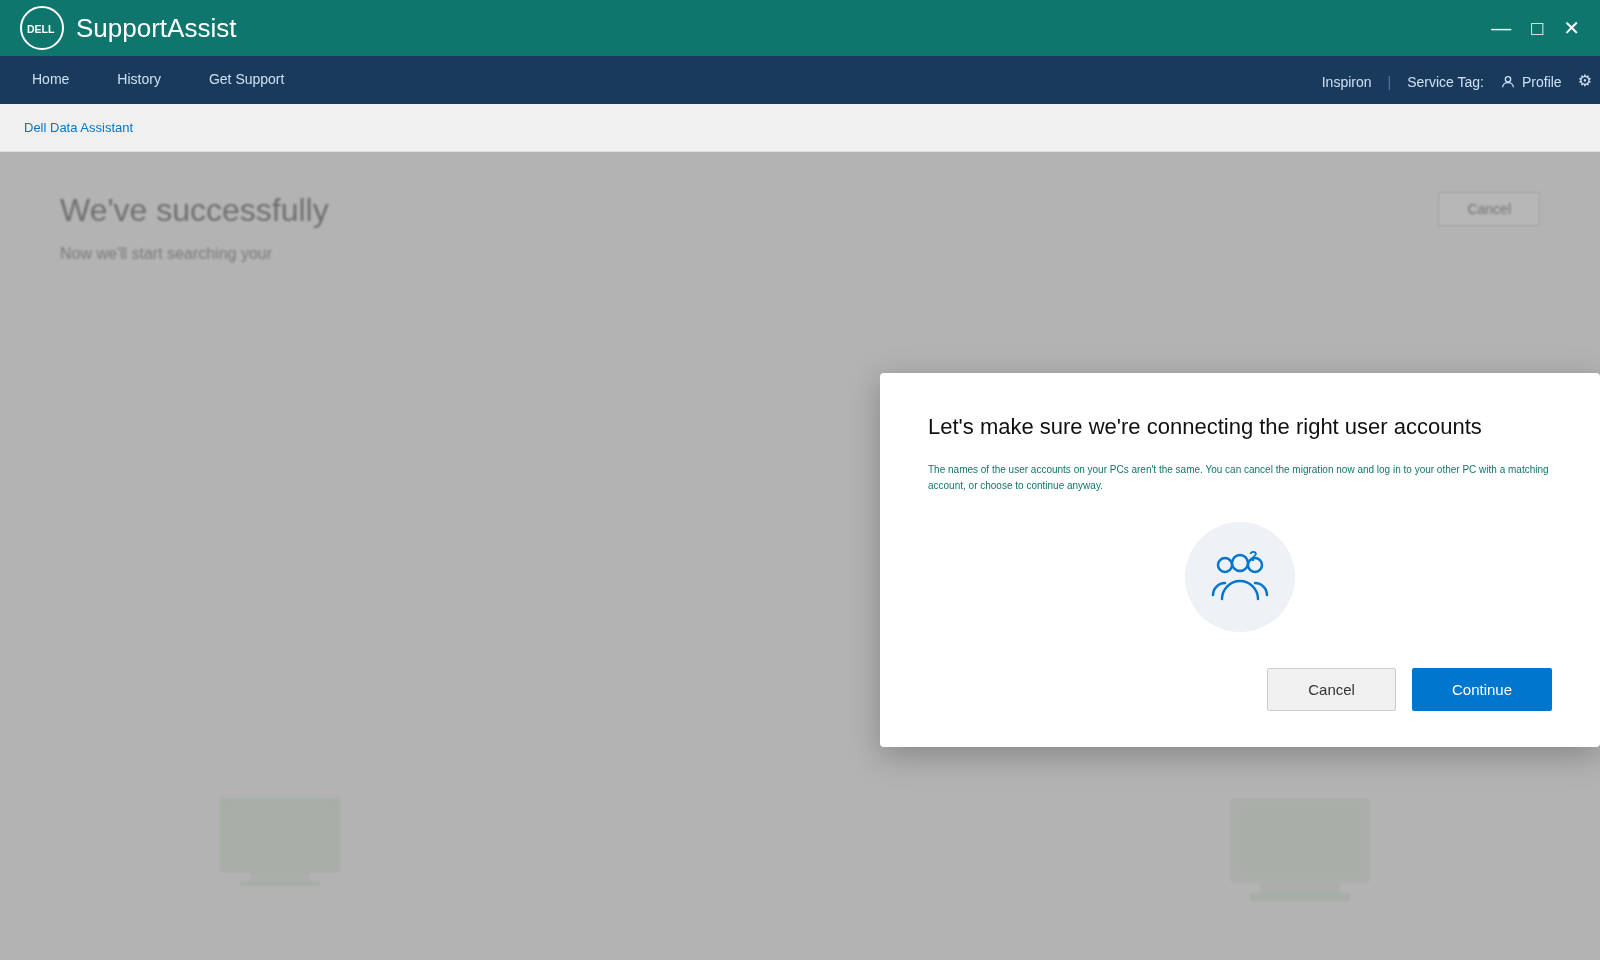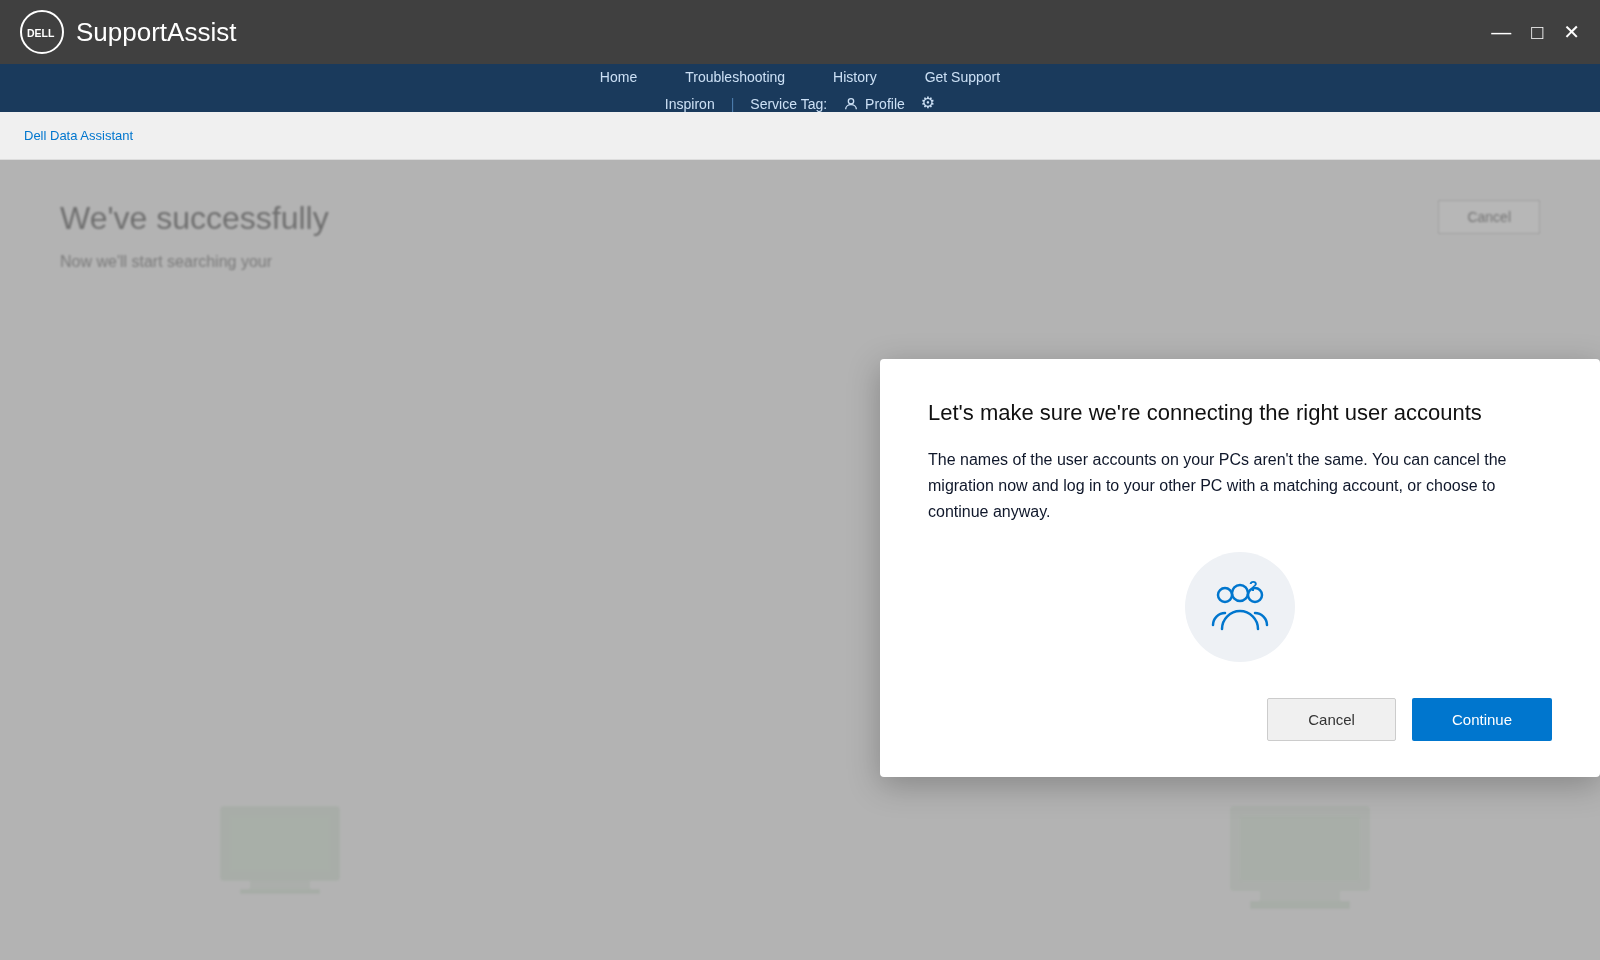--- a/index.html
+++ b/index.html
@@ -1,21 +1,21 @@
 <!DOCTYPE html>
 <html><head>
   <meta charset="utf-8">
   <style>
     * { margin: 0; padding: 0; box-sizing: border-box; }
     body { font-family: 'Segoe UI', Arial, sans-serif; width: 1600px; height: 960px; overflow: hidden; background: #e8e8e8; }
 
     
     .titlebar {
-      background: #404040;
-      height: 64px;
+      background: #0f766e;
+      height: 56px;
       display: flex;
       align-items: center;
       padding: 0 20px;
       justify-content: space-between;
     }
     .titlebar-left {
       display: flex;
       align-items: center;
       gap: 12px;
     }
@@ -50,21 +50,20 @@
     }
 
     
     .navbar {
       background: #1a3a5c;
       height: 48px;
       display: flex;
       align-items: center;
       padding: 0 8px;
       justify-content: space-between;
-      flex-direction: column;
     }
     .nav-left {
       display: flex;
       gap: 0;
       align-items: center;
       height: 100%;
     }
     .nav-item {
       color: #cce0f5;
       font-size: 14px;
@@ -180,22 +179,22 @@
       position: relative;
     }
     .modal-title {
       font-size: 22px;
       font-weight: 400;
       color: #111;
       margin-bottom: 20px;
       line-height: 1.3;
     }
     .modal-description {
-      font-size: 16px;
-      color: #0f172a;
+      font-size: 10px;
+      color: #0f766e;
       line-height: 1.6;
       margin-bottom: 28px;
     }
     .modal-user-info {
       margin-bottom: 32px;
     }
     .modal-user-line {
       font-size: 14px;
       color: #333;
       margin-bottom: 8px;
@@ -267,21 +266,20 @@
   <div class="titlebar-controls">
     <span>—</span>
     <span>□</span>
     <span>✕</span>
   </div>
 </div>
 
 <div class="navbar">
   <div class="nav-left">
     <div class="nav-item">Home</div>
-    <div class="nav-item">Troubleshooting</div>
     <div class="nav-item">History</div>
     <div class="nav-item">Get Support</div>
   </div>
   <div class="nav-right">
     <span>Inspiron</span>
     <span class="nav-separator">|</span>
     <span>Service Tag:</span>
     <div class="nav-profile">
       <svg width="16" height="16" viewBox="0 0 24 24" fill="none" stroke="#cce0f5" stroke-width="2">
         <circle cx="12" cy="8" r="4"></circle>

